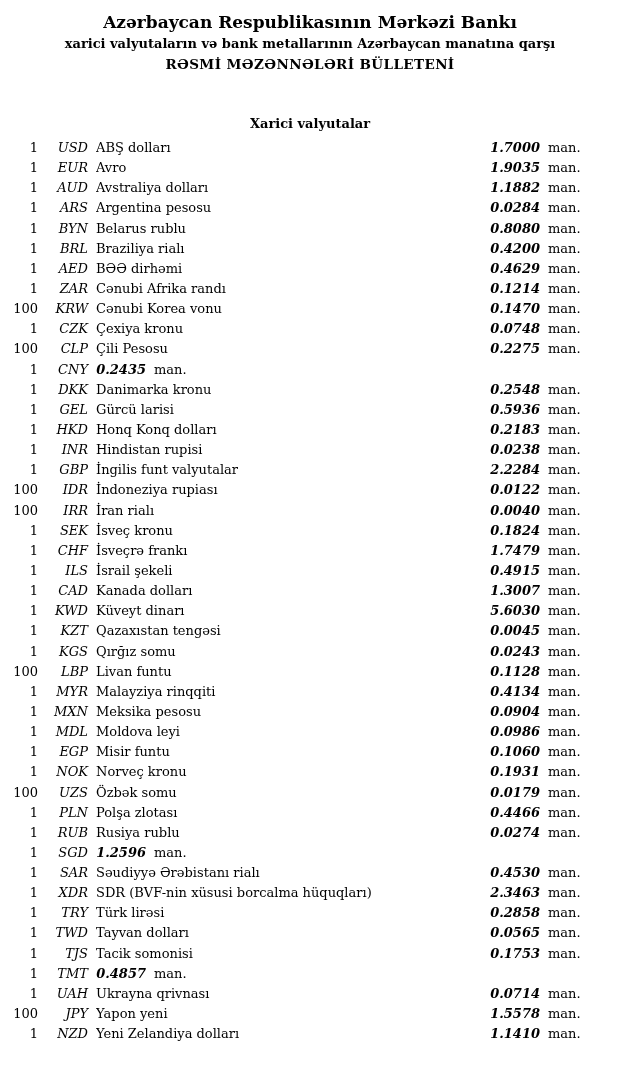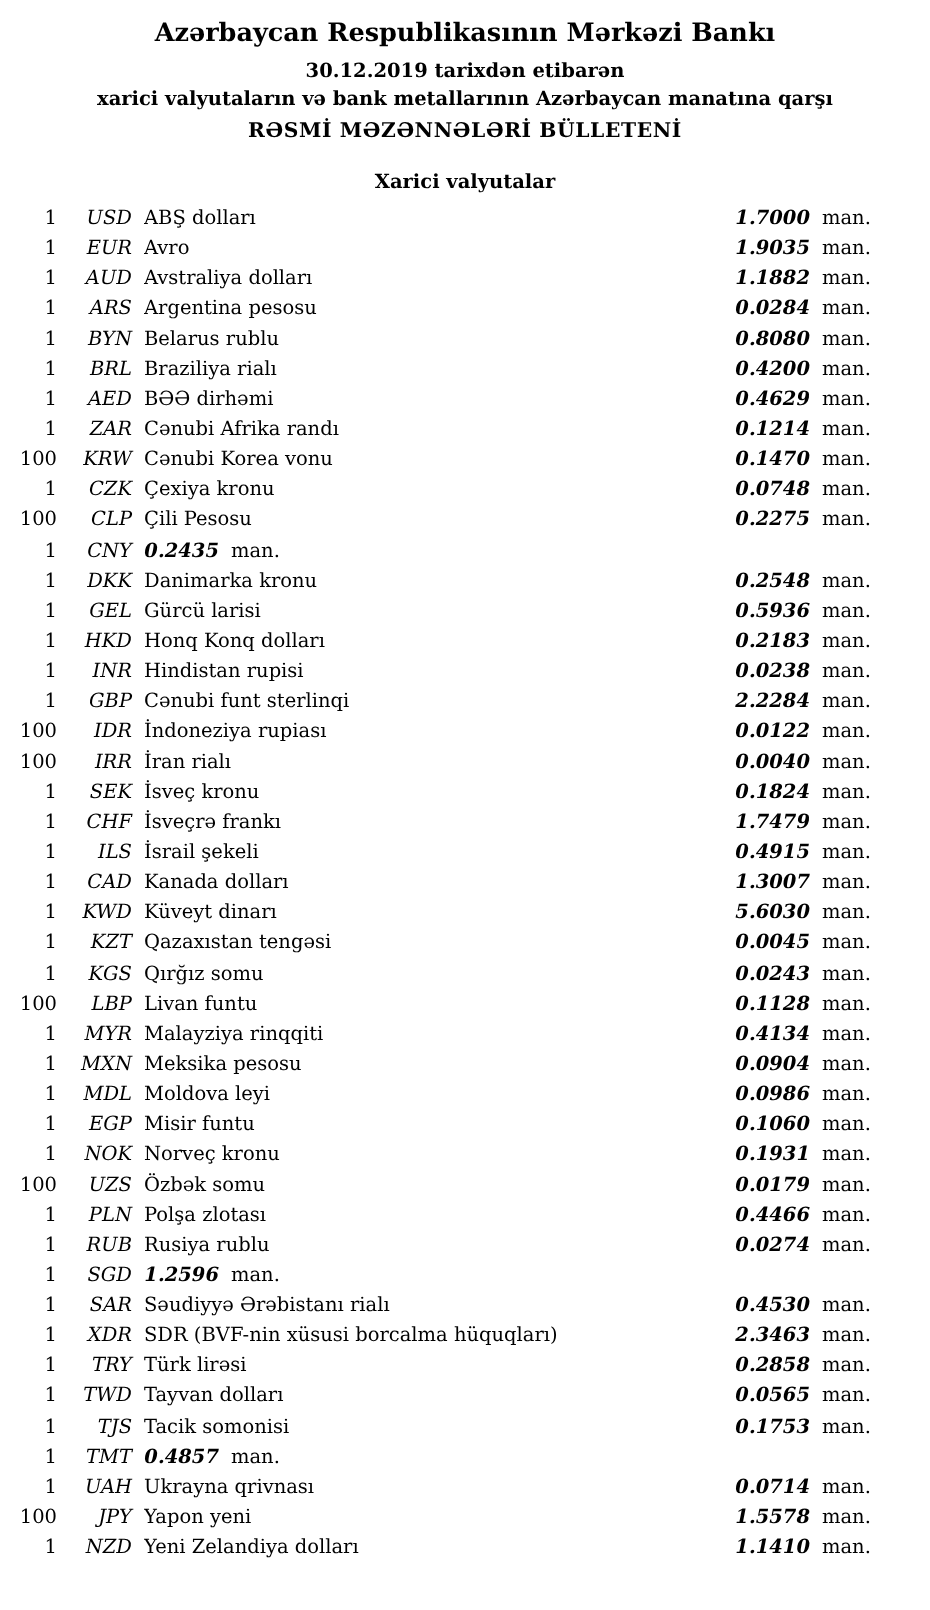--- a/index.html
+++ b/index.html
@@ -17,40 +17,39 @@
   .hdr-date {
     text-align: center; font-weight: bold; font-size: 13px; margin-top: 8px;
   }
   .hdr-sub {
     text-align: center; font-weight: bold; font-size: 13px; margin-top: 4px;
   }
   .hdr-bulletin {
     text-align: center; font-weight: bold; font-size: 13.5px; letter-spacing: 0.4px; margin-top: 5px;
   }
   .section-title {
-    text-align: center; font-weight: bold; font-size: 13px; margin-top: 19px; margin-bottom: 7px;
+    text-align: center; font-weight: bold; font-size: 13px; margin-top: 44px; margin-bottom: 7px;
   }
   .rows { width: 620px; }
   .row {
     display: flex; align-items: baseline;
     height: 20.15px; font-size: 13px; line-height: 20.15px;
     padding-right: 42px;
   }
   .qty  { width: 38px; text-align: right; flex: none; }
   .code { width: 46px; text-align: right; margin-left: 4px; flex: none; font-style: italic; }
   .name { flex: 1; margin-left: 8px; white-space: nowrap; overflow: hidden; }
   .rate { width: 58px; text-align: right; font-weight: bold; font-style: italic; flex: none; }
   .unit { width: 38px; padding-left: 8px; flex: none; }
 </style>
 </head>
 <body>
 
 <div class="page">
   <div class="hdr-title">Azərbaycan Respublikasının Mərkəzi Bankı</div>
-  <div class="hdr-date">30.12.2019 tarixdən etibarən</div>
   <div class="hdr-sub">xarici valyutaların və bank metallarının Azərbaycan manatına qarşı</div>
   <div class="hdr-bulletin">RƏSMİ MƏZƏNNƏLƏRİ BÜLLETENİ</div>
 
   <div class="section-title">Xarici valyutalar</div>
 
   <div class="rows" id="rows">
       <div class="row">
         <span class="qty">1</span>
         <span class="code">USD</span>
         <span class="name">ABŞ dolları</span>
@@ -157,21 +156,21 @@
       <div class="row">
         <span class="qty">1</span>
         <span class="code">INR</span>
         <span class="name">Hindistan rupisi</span>
         <span class="rate">0.0238</span>
         <span class="unit">man.</span>
       </div>
       <div class="row">
         <span class="qty">1</span>
         <span class="code">GBP</span>
-        <span class="name">Cənubi funt sterlinqi</span>
+        <span class="name">İngilis funt valyutalar</span>
         <span class="rate">2.2284</span>
         <span class="unit">man.</span>
       </div>
       <div class="row">
         <span class="qty">100</span>
         <span class="code">IDR</span>
         <span class="name">İndoneziya rupiası</span>
         <span class="rate">0.0122</span>
         <span class="unit">man.</span>
       </div>

